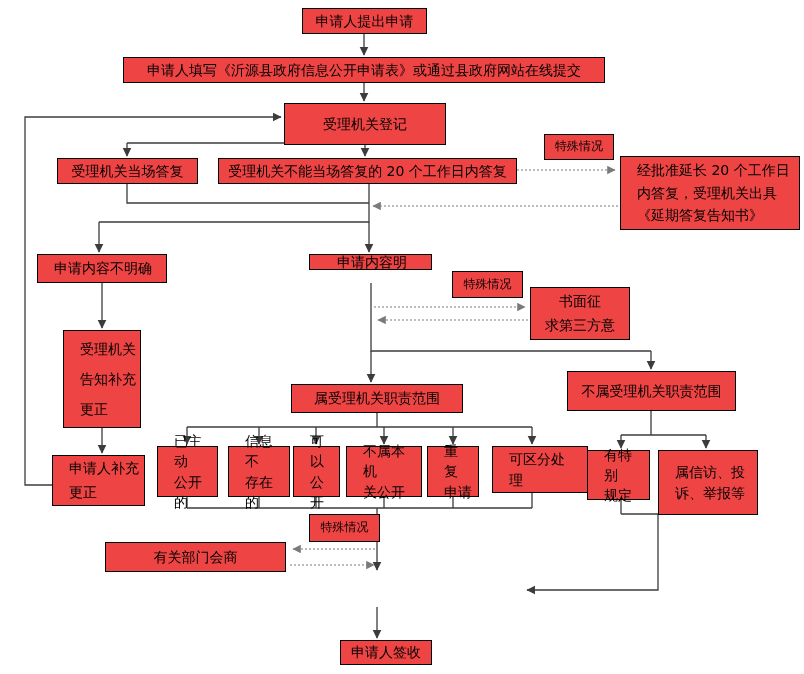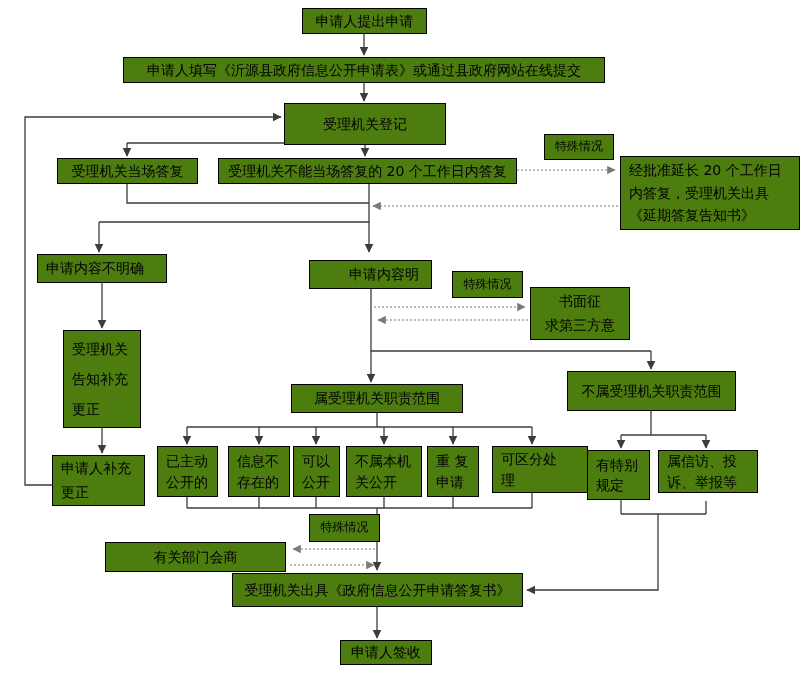--- a/index.html
+++ b/index.html
@@ -8,32 +8,32 @@
     width:804px;height:674px;
     background:#ffffff;
     font-family:"DejaVu Sans","Liberation Sans",sans-serif;
     overflow:hidden;
   }
   .wires{position:absolute;left:0;top:0;width:804px;height:674px;}
   .node{
     position:absolute;
     box-sizing:border-box;
     border:1px solid #000;
-    background:#4d7c0f;
+    background:#ef4444;
     color:#000;
     font-size:14px;
     line-height:1.45;
     display:flex;
     align-items:center;
     justify-content:center;
     text-align:center;
     white-space:pre-line;
     padding:0 4px;
   }
-  .node.la{justify-content:flex-start;text-align:left;padding-left:8px;}
+  .node.la{justify-content:flex-start;text-align:left;padding-left:16px;}
   .node.sm{font-size:12px;margin-left:12px;}
 </style>
 </head>
 <body>
 
 <div class="canvas">
 
   <svg class="wires" viewBox="0 0 804 674" xmlns="http://www.w3.org/2000/svg">
     <defs>
       <marker id="arw" markerWidth="8" markerHeight="8" refX="6.5" refY="3.5" orient="auto">
@@ -102,21 +102,21 @@
   <div class="node" style="left:218px;top:158px;width:299px;height:26px">受理机关不能当场答复的 20 个工作日内答复</div>
 
   <div class="node sm" style="left:532px;top:134px;width:70px;height:26px">特殊情况</div>
 
   <div class="node la" style="left:620px;top:156px;width:180px;height:74px;line-height:1.6">经批准延长 20 个工作日
 内答复，受理机关出具
 《延期答复告知书》</div>
 
   <div class="node la" style="left:37px;top:254px;width:130px;height:29px">申请内容不明确</div>
 
-  <div class="node" style="left:309px;top:260px;width:123px;height:29px;justify-content:flex-end;padding-right:12px">申请内容明</div>
+  <div class="node" style="left:309px;top:254px;width:123px;height:16px;justify-content:flex-end;padding-right:24px">申请内容明</div>
 
   <div class="node sm" style="left:440px;top:271px;width:71px;height:27px">特殊情况</div>
 
   <div class="node" style="left:530px;top:287px;width:100px;height:53px;line-height:1.7">书面征
 求第三方意</div>
 
   <div class="node la" style="left:63px;top:330px;width:78px;height:98px;line-height:2.15">受理机关
 告知补充
 更正</div>
 
@@ -141,24 +141,23 @@
 
   <div class="node la" style="left:427px;top:446px;width:52px;height:51px">重 复
 申请</div>
 
   <div class="node la" style="left:492px;top:446px;width:96px;height:47px">可区分处
 理</div>
 
   <div class="node la" style="left:587px;top:450px;width:63px;height:50px">有特别
 规定</div>
 
-  <div class="node la" style="left:658px;top:450px;width:100px;height:43px">属信访、投
+  <div class="node la" style="left:658px;top:450px;width:100px;height:65px">属信访、投
 诉、举报等</div>
 
   <div class="node sm" style="left:297px;top:514px;width:71px;height:28px">特殊情况</div>
 
   <div class="node" style="left:105px;top:542px;width:181px;height:30px">有关部门会商</div>
 
-  <div class="node" style="left:232px;top:573px;width:291px;height:34px">受理机关出具《政府信息公开申请答复书》</div>
 
   <div class="node" style="left:340px;top:640px;width:92px;height:25px">申请人签收</div>
 
 </div>
 
 </body></html>

